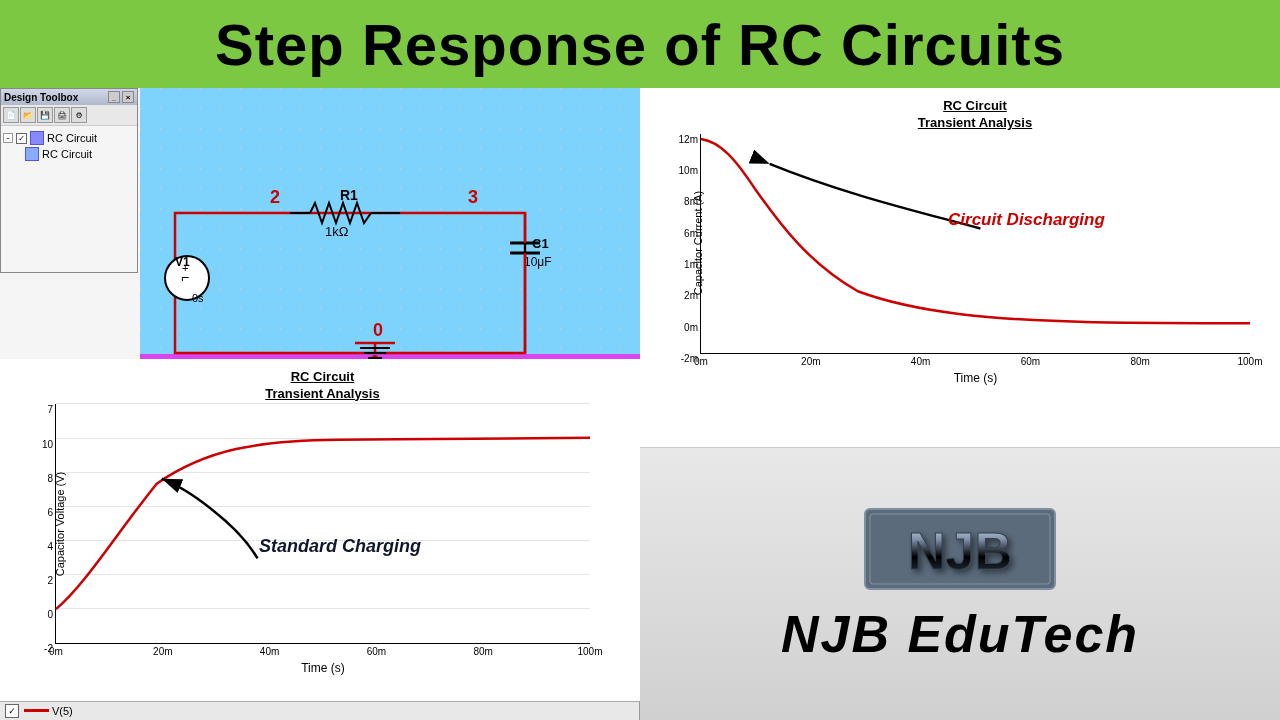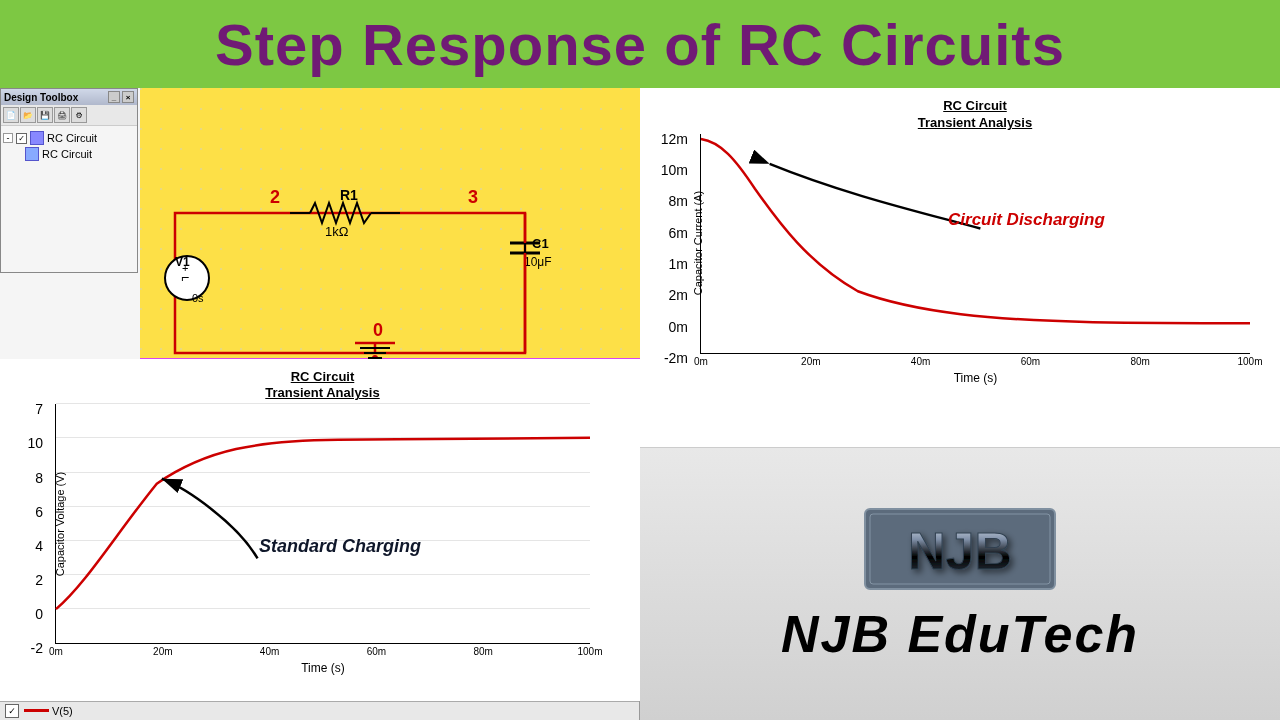--- a/index.html
+++ b/index.html
@@ -10,21 +10,21 @@
       width: 1280px;
       height: 88px;
       background: #7dc843;
       display: flex;
       align-items: center;
       justify-content: center;
     }
     #header h1 {
       font-size: 58px;
       font-weight: 900;
-      color: #701a75;
+      color: #000000;
       letter-spacing: 1px;
     }
 
     
     #main {
       display: flex;
       width: 1280px;
       height: 632px;
     }
 
@@ -34,22 +34,22 @@
       height: 632px;
       display: flex;
       flex-direction: column;
       border-right: 1px solid #999;
     }
 
     
     #schematic-area {
       width: 640px;
       height: 280px;
-      background: #fde047;
-      border-bottom: 1px solid #d946ef;
+      background: #7dd3fc;
+      border-bottom: 5px solid #d946ef;
       position: relative;
     }
 
     
     #toolbox-window {
       position: absolute;
       top: 0;
       left: 0;
       width: 138px;
       height: 185px;
@@ -181,23 +181,23 @@
       left: -45px;
       top: 50%;
       transform: translateY(-50%) rotate(-90deg);
       font-size: 12px;
       white-space: nowrap;
       transform-origin: center center;
     }
     .y-tick-label {
       position: absolute;
       right: 100%;
-      font-size: 14px;
+      font-size: 10px;
       transform: translateY(50%);
-      padding-right: 13px;
+      padding-right: 3px;
       white-space: nowrap;
     }
     .x-tick-label {
       position: absolute;
       top: 100%;
       font-size: 10px;
       transform: translateX(-50%);
       padding-top: 3px;
     }
 

